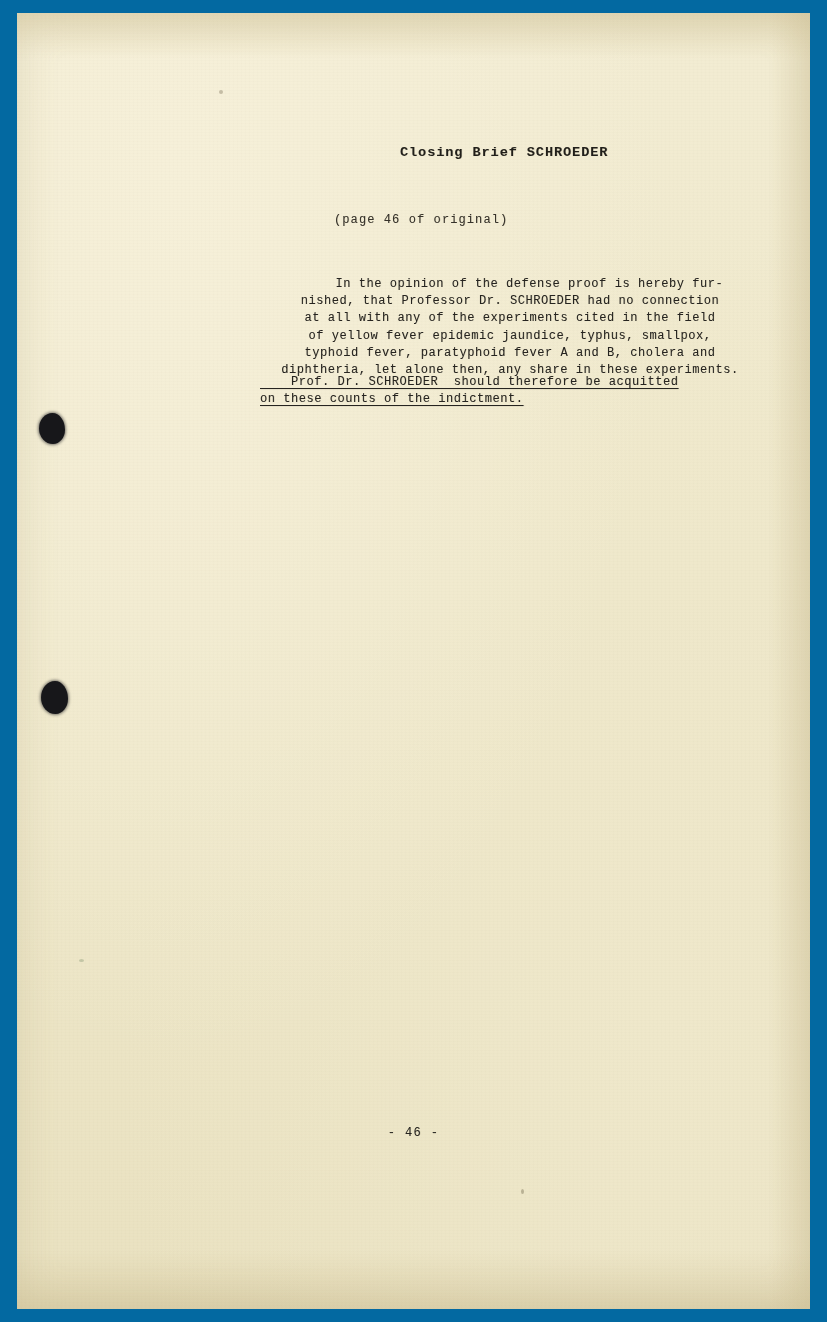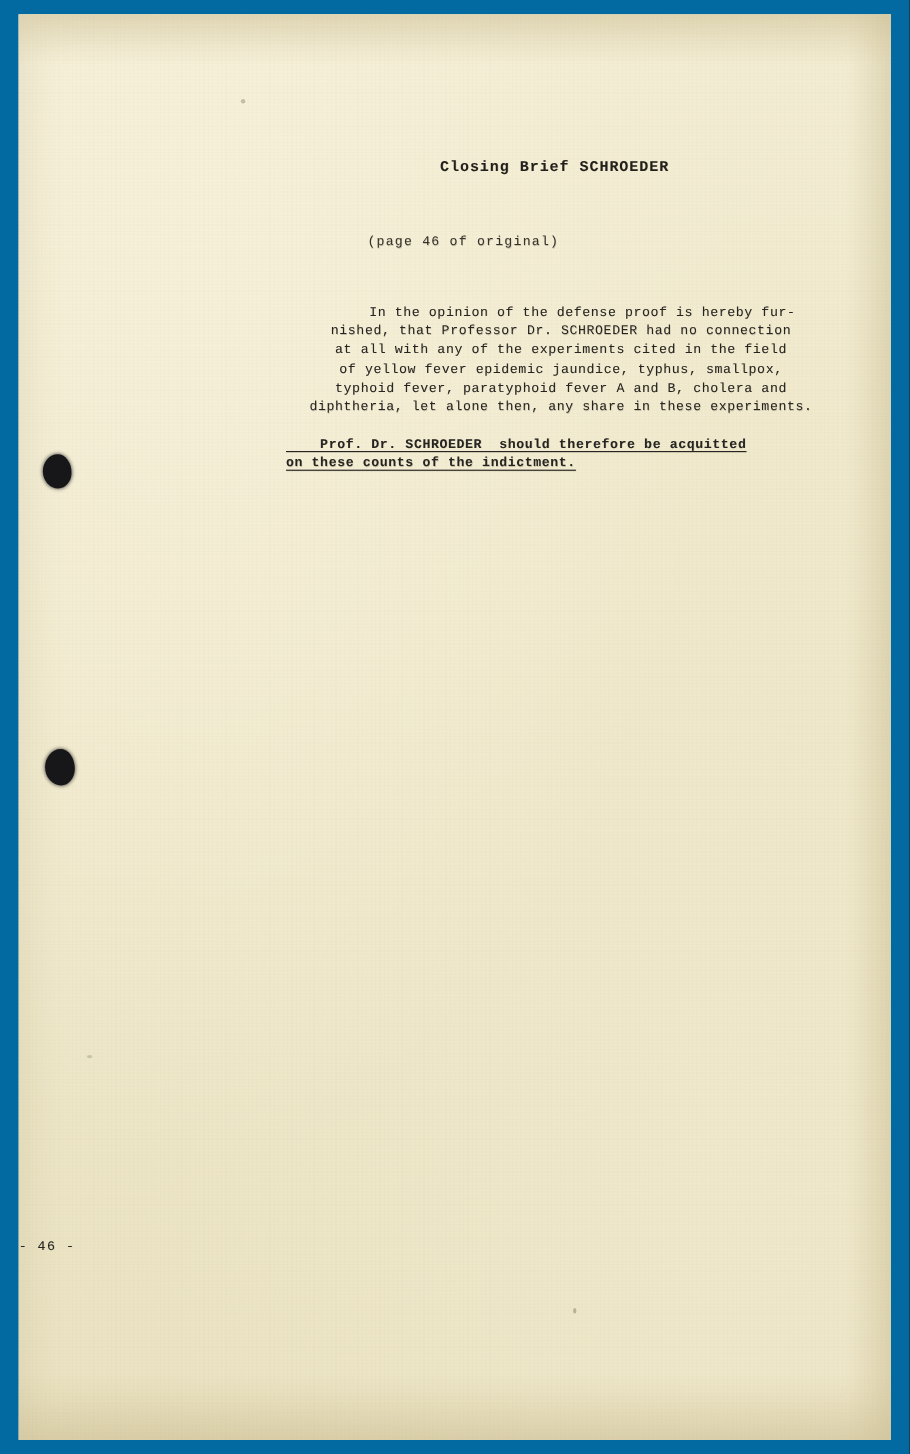--- a/index.html
+++ b/index.html
@@ -117,36 +117,35 @@
     left: 243px;
     top: 263px;
     width: 500px;
     white-space: pre;
     text-align: center;
   }
 
   .closing-block {
     position: absolute;
     left: 243px;
-    top: 383px;
+    top: 361px;
     width: 500px;
     white-space: pre;
-    font-weight: bold;
   }
   .closing-block .uline {
     text-decoration: underline;
     text-underline-offset: 3px;
     text-decoration-thickness: 1px;
   }
 
   .pagenum {
     position: absolute;
     left: 0; right: 0;
     top: 1112px;
-    text-align: left;
+    text-align: center;
     letter-spacing: 1.4px;
   }
 
   
   .speck {
     position: absolute;
     background: rgba(90,80,55,0.35);
     border-radius: 50%;
     pointer-events: none;
   }

